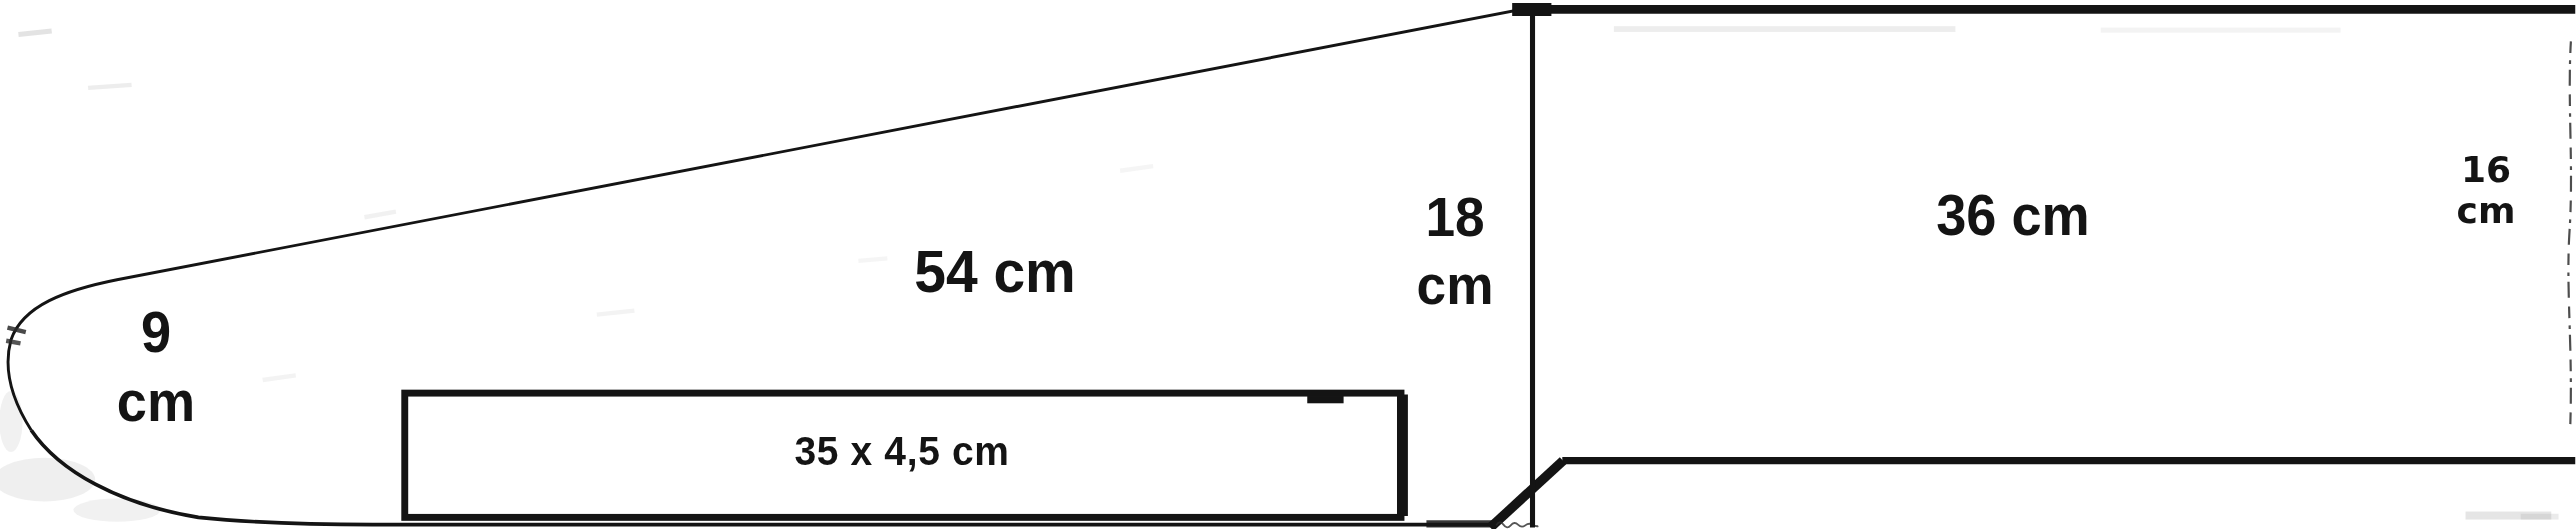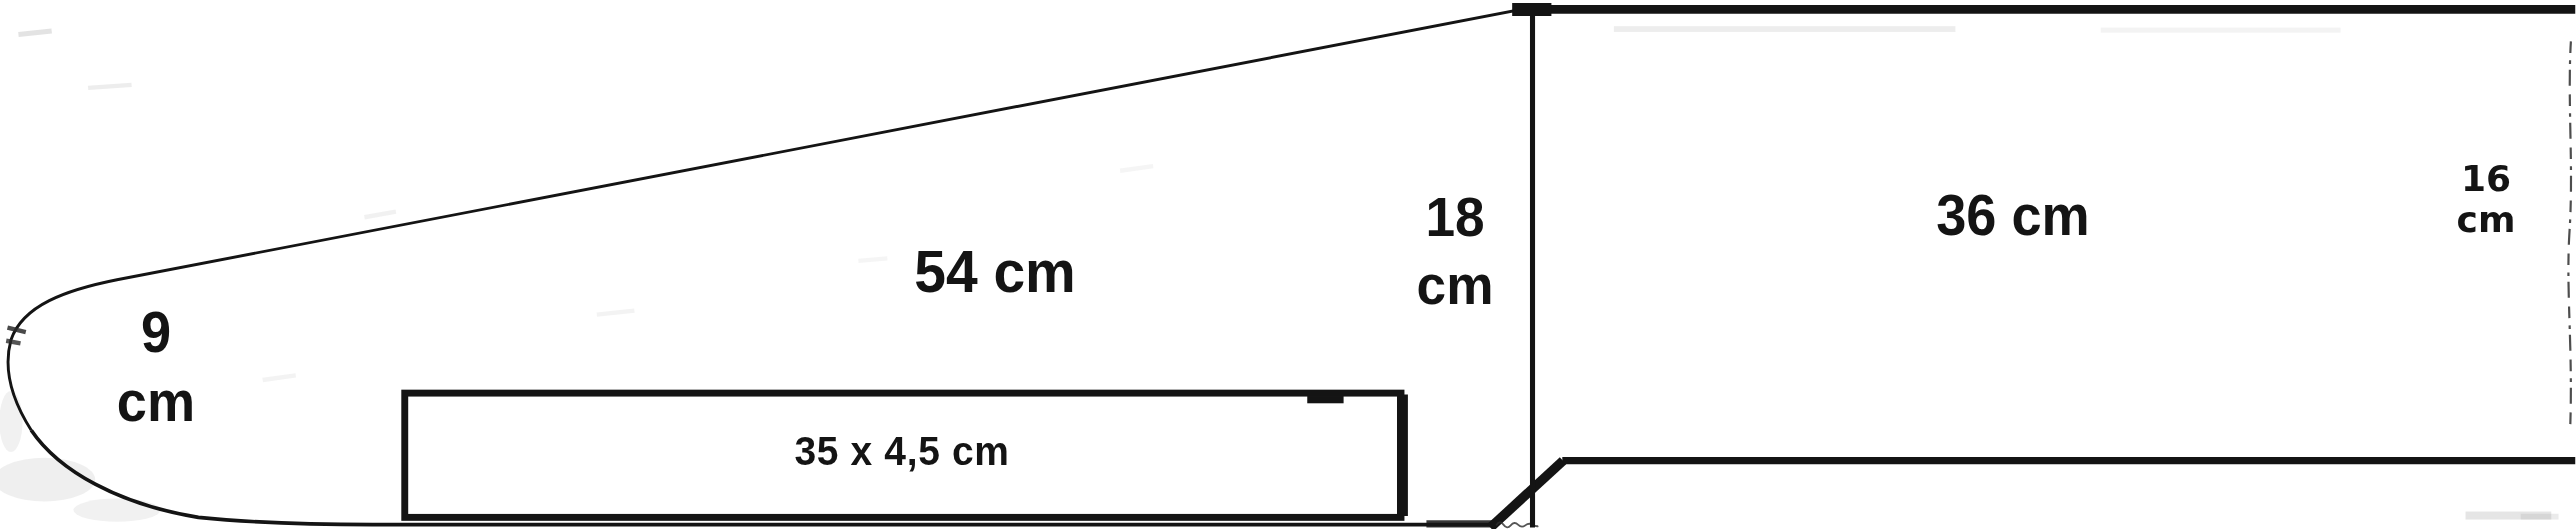--- a/index.html
+++ b/index.html
@@ -24,21 +24,21 @@
     white-space:nowrap;
     transform:translateX(-50%) scaleX(.95);
     transform-origin:center top;
     letter-spacing:0px;
   }
   #lbl-9  {left:156px;  top:298px; font-size:57px; line-height:69px;}
   #lbl-54 {left:995px; top:237px; font-size:60px; line-height:70px;}
   #lbl-35 {left:902px; top:428px; font-size:41px; line-height:47px; letter-spacing:0.7px;}
   #lbl-18 {left:1455px; top:183px; font-size:56px; line-height:68px;}
   #lbl-36 {left:2013px; top:182px; font-size:57px; line-height:67px;}
-  #lbl-16 {left:2486px; top:158px; font-size:36px; line-height:41px;
+  #lbl-16 {left:2486px; top:149px; font-size:36px; line-height:41px;
            font-family:"DejaVu Sans",sans-serif; transform:translateX(-50%);}
 </style>
 </head>
 <body>
 
 <div class="canvas">
 
   <svg class="drawing" width="2576" height="529" viewBox="0 0 3543 728" aria-hidden="true">
 
     <g fill="#9a9a9a" stroke="none">

